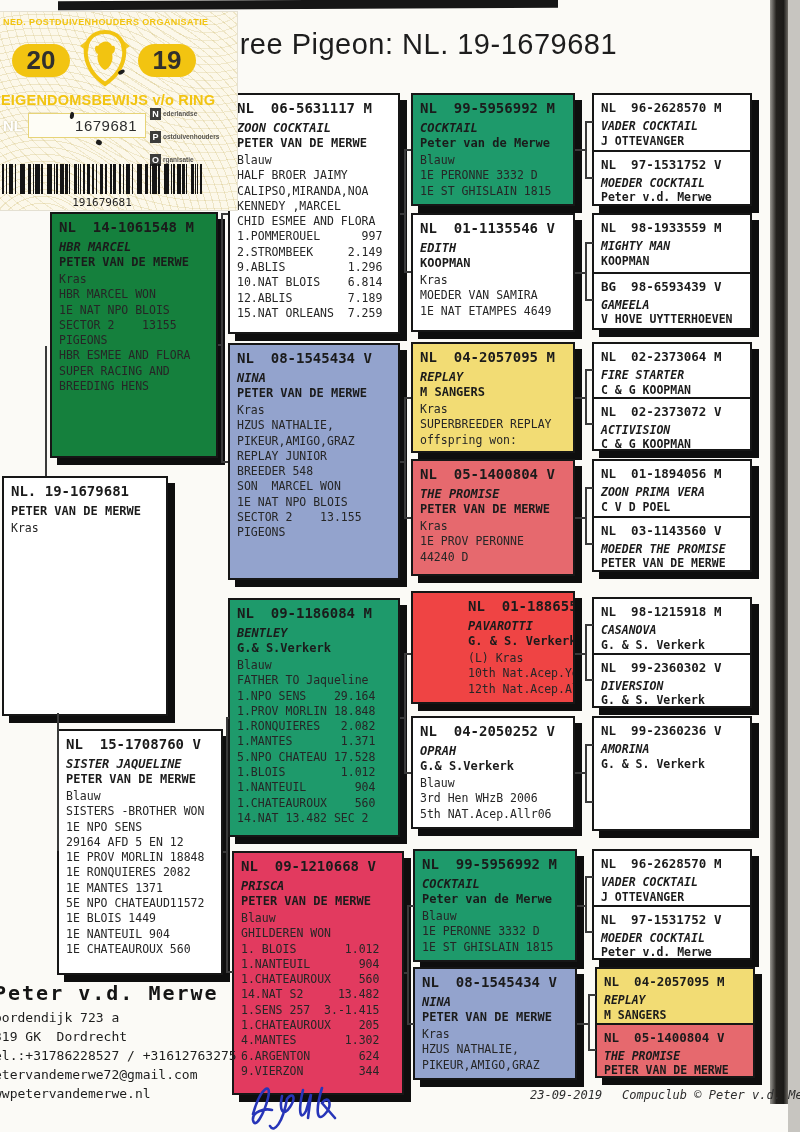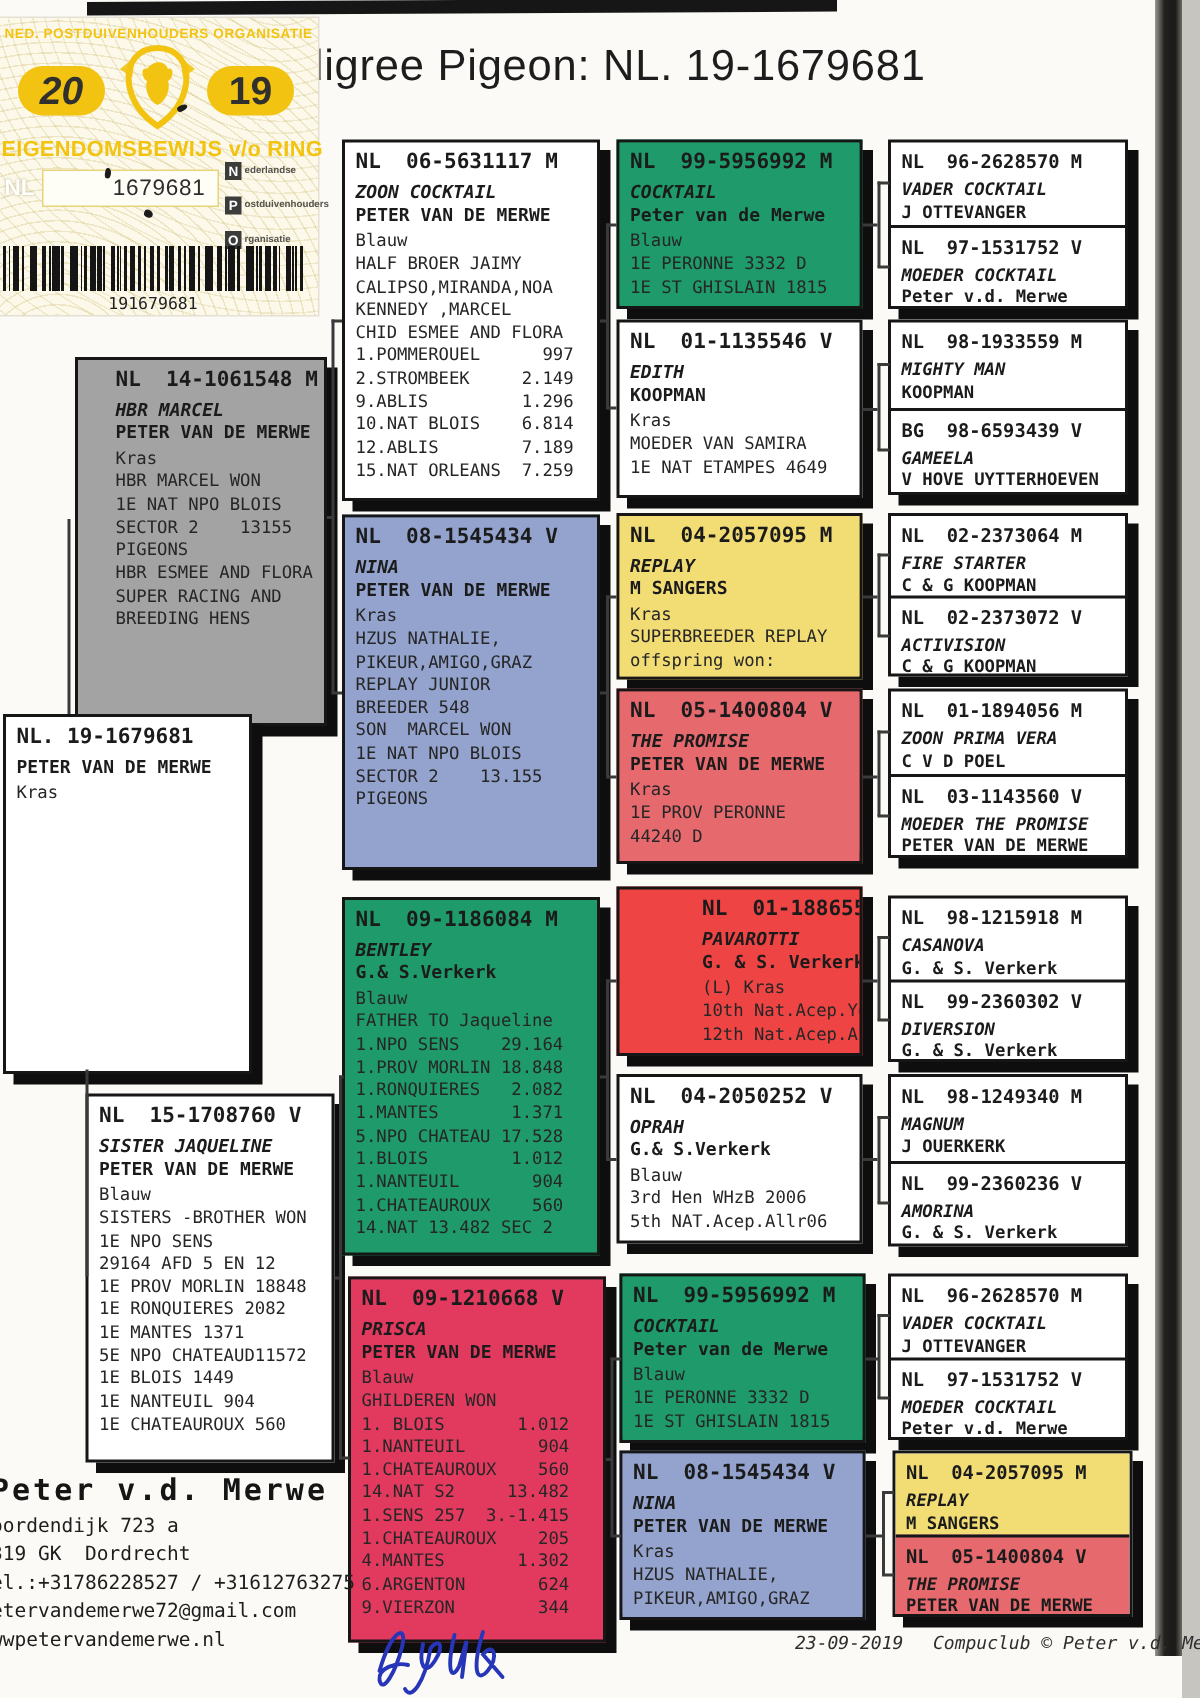--- a/index.html
+++ b/index.html
@@ -15,27 +15,27 @@
   
   .title{position:absolute;left:163px;top:28px;font-family:"Liberation Sans",sans-serif;
          font-size:29px;color:#1d1d1d;letter-spacing:.5px;white-space:nowrap;z-index:1;}
 
   
   .sticker{position:absolute;left:0;top:12px;width:212px;height:198px;z-index:5;
       background:#fcf8ea;
       background-image:
         repeating-radial-gradient(circle at 18% 118%, rgba(205,185,110,.30) 0 1px, transparent 1px 7px),
         repeating-radial-gradient(circle at 88% -18%, rgba(205,185,110,.25) 0 1px, transparent 1px 8px);
-      box-shadow:0 0 0 1px #e4e0d2;}
+      box-shadow:0 0 0 1px #e4e0d2;padding-left:25px;}
   .stk-org{position:absolute;left:3px;top:5px;width:206px;font-family:"Liberation Sans",sans-serif;
       font-size:9px;font-weight:bold;color:var(--yellow);letter-spacing:.4px;white-space:nowrap;}
   .pill{position:absolute;top:32px;width:58px;height:33px;background:var(--yellow);border-radius:17px;
       display:flex;align-items:center;justify-content:center;font-family:"Liberation Sans",sans-serif;
       font-size:26px;font-weight:bold;color:#30302e;}
-  .pill.l{left:12px;font-style:italic;} .pill.r{left:138px;}
+  .pill.l{left:12px;} .pill.r{left:138px;}
   .lion{position:absolute;left:74px;top:16px;}
   .stk-own{position:absolute;left:1px;top:80px;width:210px;font-family:"Liberation Sans",sans-serif;
       font-size:14.5px;font-weight:bold;color:var(--yellow);letter-spacing:.2px;white-space:nowrap;}
   .stk-nl{position:absolute;left:3px;top:105px;font-family:"Liberation Sans",sans-serif;font-size:15px;
       font-weight:bold;color:#fff;text-shadow:0 0 2px #bdb48c;}
   .ringbox{position:absolute;left:28px;top:101px;width:118px;height:25px;background:#fefdf6;
       border:1.5px solid #e7d478;display:flex;align-items:center;justify-content:flex-end;
       padding-right:8px;box-sizing:border-box;font-family:"Liberation Sans",sans-serif;
       font-size:15px;color:#2c2c2c;letter-spacing:.5px;}
   .npo-row{position:absolute;left:150px;display:flex;align-items:flex-start;gap:2px;}
@@ -109,21 +109,21 @@
       <span class="npo-letter">O</span>
       <span class="npo-word">rganisatie</span>
     </div>
     <div class="barcode"></div>
     <div class="bc-num">191679681</div>
     <div class="speck" style="left:96px;top:128px;width:6px;height:5px;transform:rotate(20deg);"></div>
     <div class="speck" style="left:118px;top:58px;width:7px;height:4px;transform:rotate(-30deg);"></div>
     <div class="speck" style="left:70px;top:100px;width:4px;height:7px;transform:rotate(10deg);"></div>
   </div>
 
-  <div class="pbox" style="left: 50px; top: 238px; width: 168px; height: 246px; background: #a3a3a3; padding-left: 18px;">
+  <div class="pbox" style="left: 50px; top: 212px; width: 168px; height: 246px; background: #15803d;">
       <div class="half">
         <div class="ring">NL  14-1061548 M</div>
         <div class="bname">HBR MARCEL</div>
         <div class="owner">PETER VAN DE MERWE</div>
         <div class="bline">Kras</div>
         <div class="bline">HBR MARCEL WON</div>
         <div class="bline">1E NAT NPO BLOIS</div>
         <div class="bline">SECTOR 2    13155</div>
         <div class="bline">PIGEONS</div>
         <div class="bline">HBR ESMEE AND FLORA</div>
@@ -364,25 +364,20 @@
         <div class="bname">CASANOVA</div>
         <div class="owner">G. &amp; S. Verkerk</div>
       </div>
       <div class="half">
         <div class="ring">NL  99-2360302 V</div>
         <div class="bname">DIVERSION</div>
         <div class="owner">G. &amp; S. Verkerk</div>
       </div>
     </div>
   <div class="pbox pair" style="left:592px;top:716px;width:160px;height:115px;">
-      <div class="half">
-        <div class="ring">NL  98-1249340 M</div>
-        <div class="bname">MAGNUM</div>
-        <div class="owner">J OUERKERK</div>
-      </div>
       <div class="half">
         <div class="ring">NL  99-2360236 V</div>
         <div class="bname">AMORINA</div>
         <div class="owner">G. &amp; S. Verkerk</div>
       </div>
     </div>
   <div class="pbox pair" style="left:592px;top:849px;width:160px;height:111px;">
       <div class="half">
         <div class="ring">NL  96-2628570 M</div>
         <div class="bname">VADER COCKTAIL</div>

